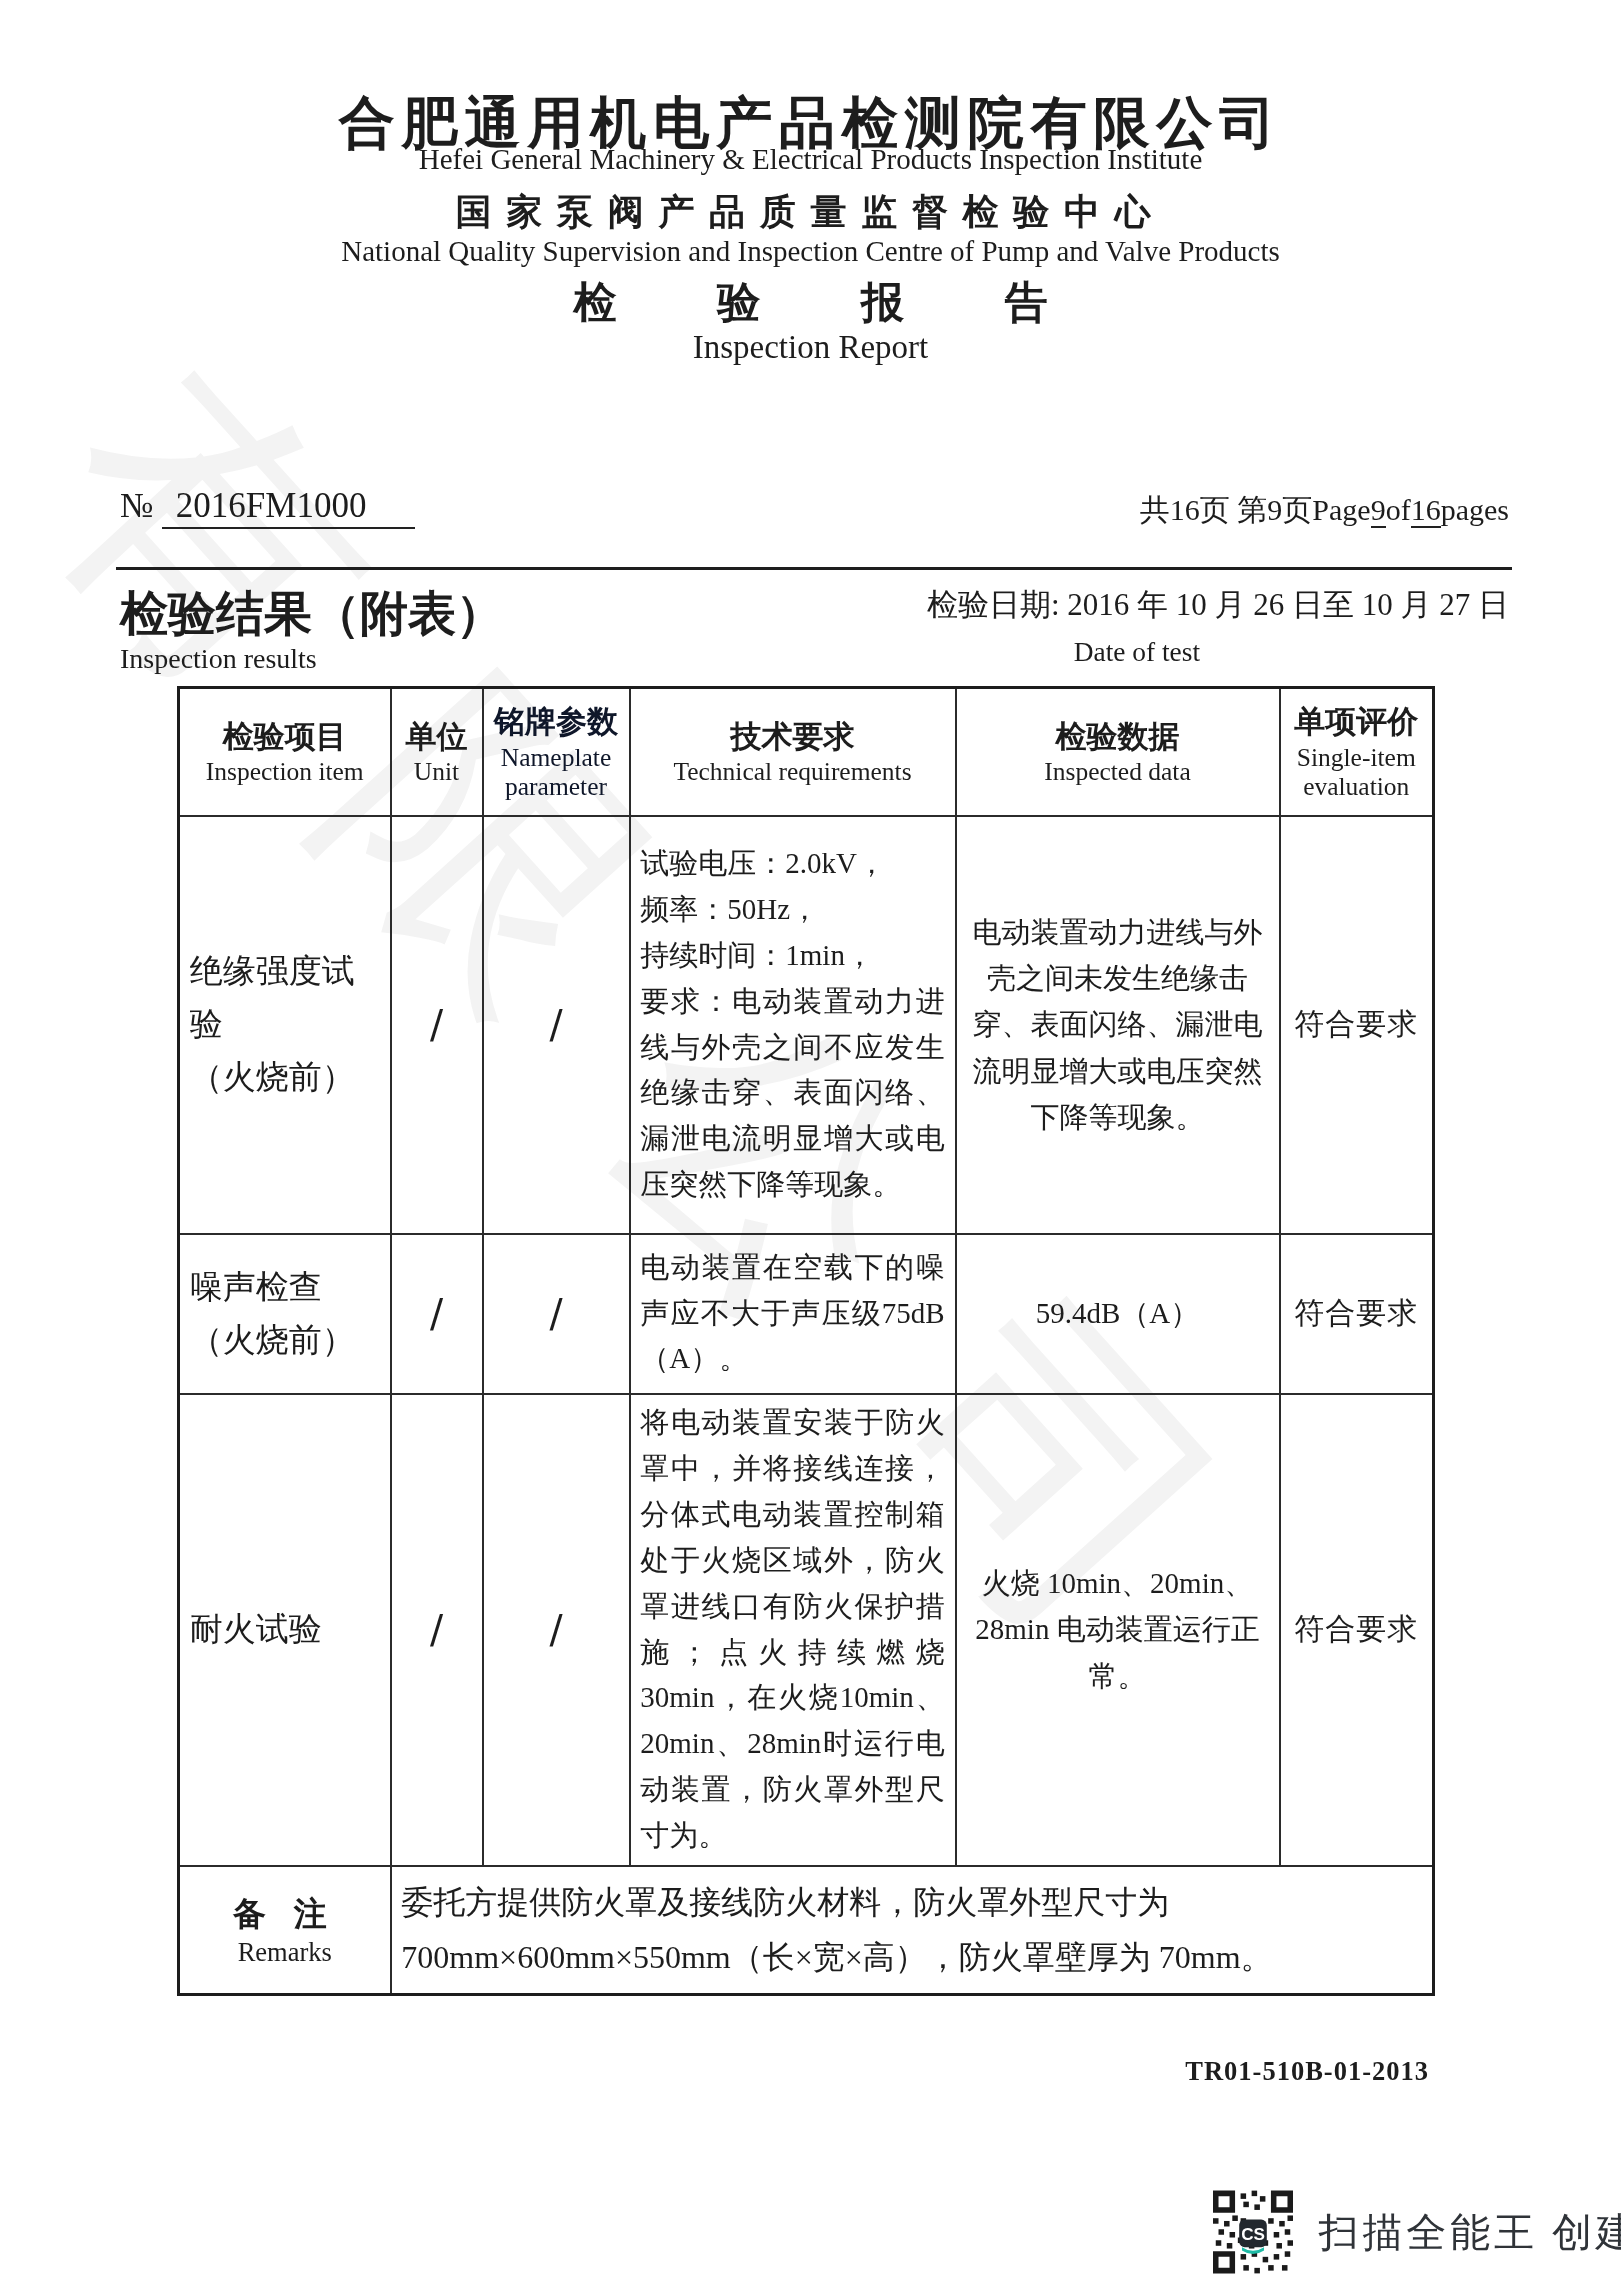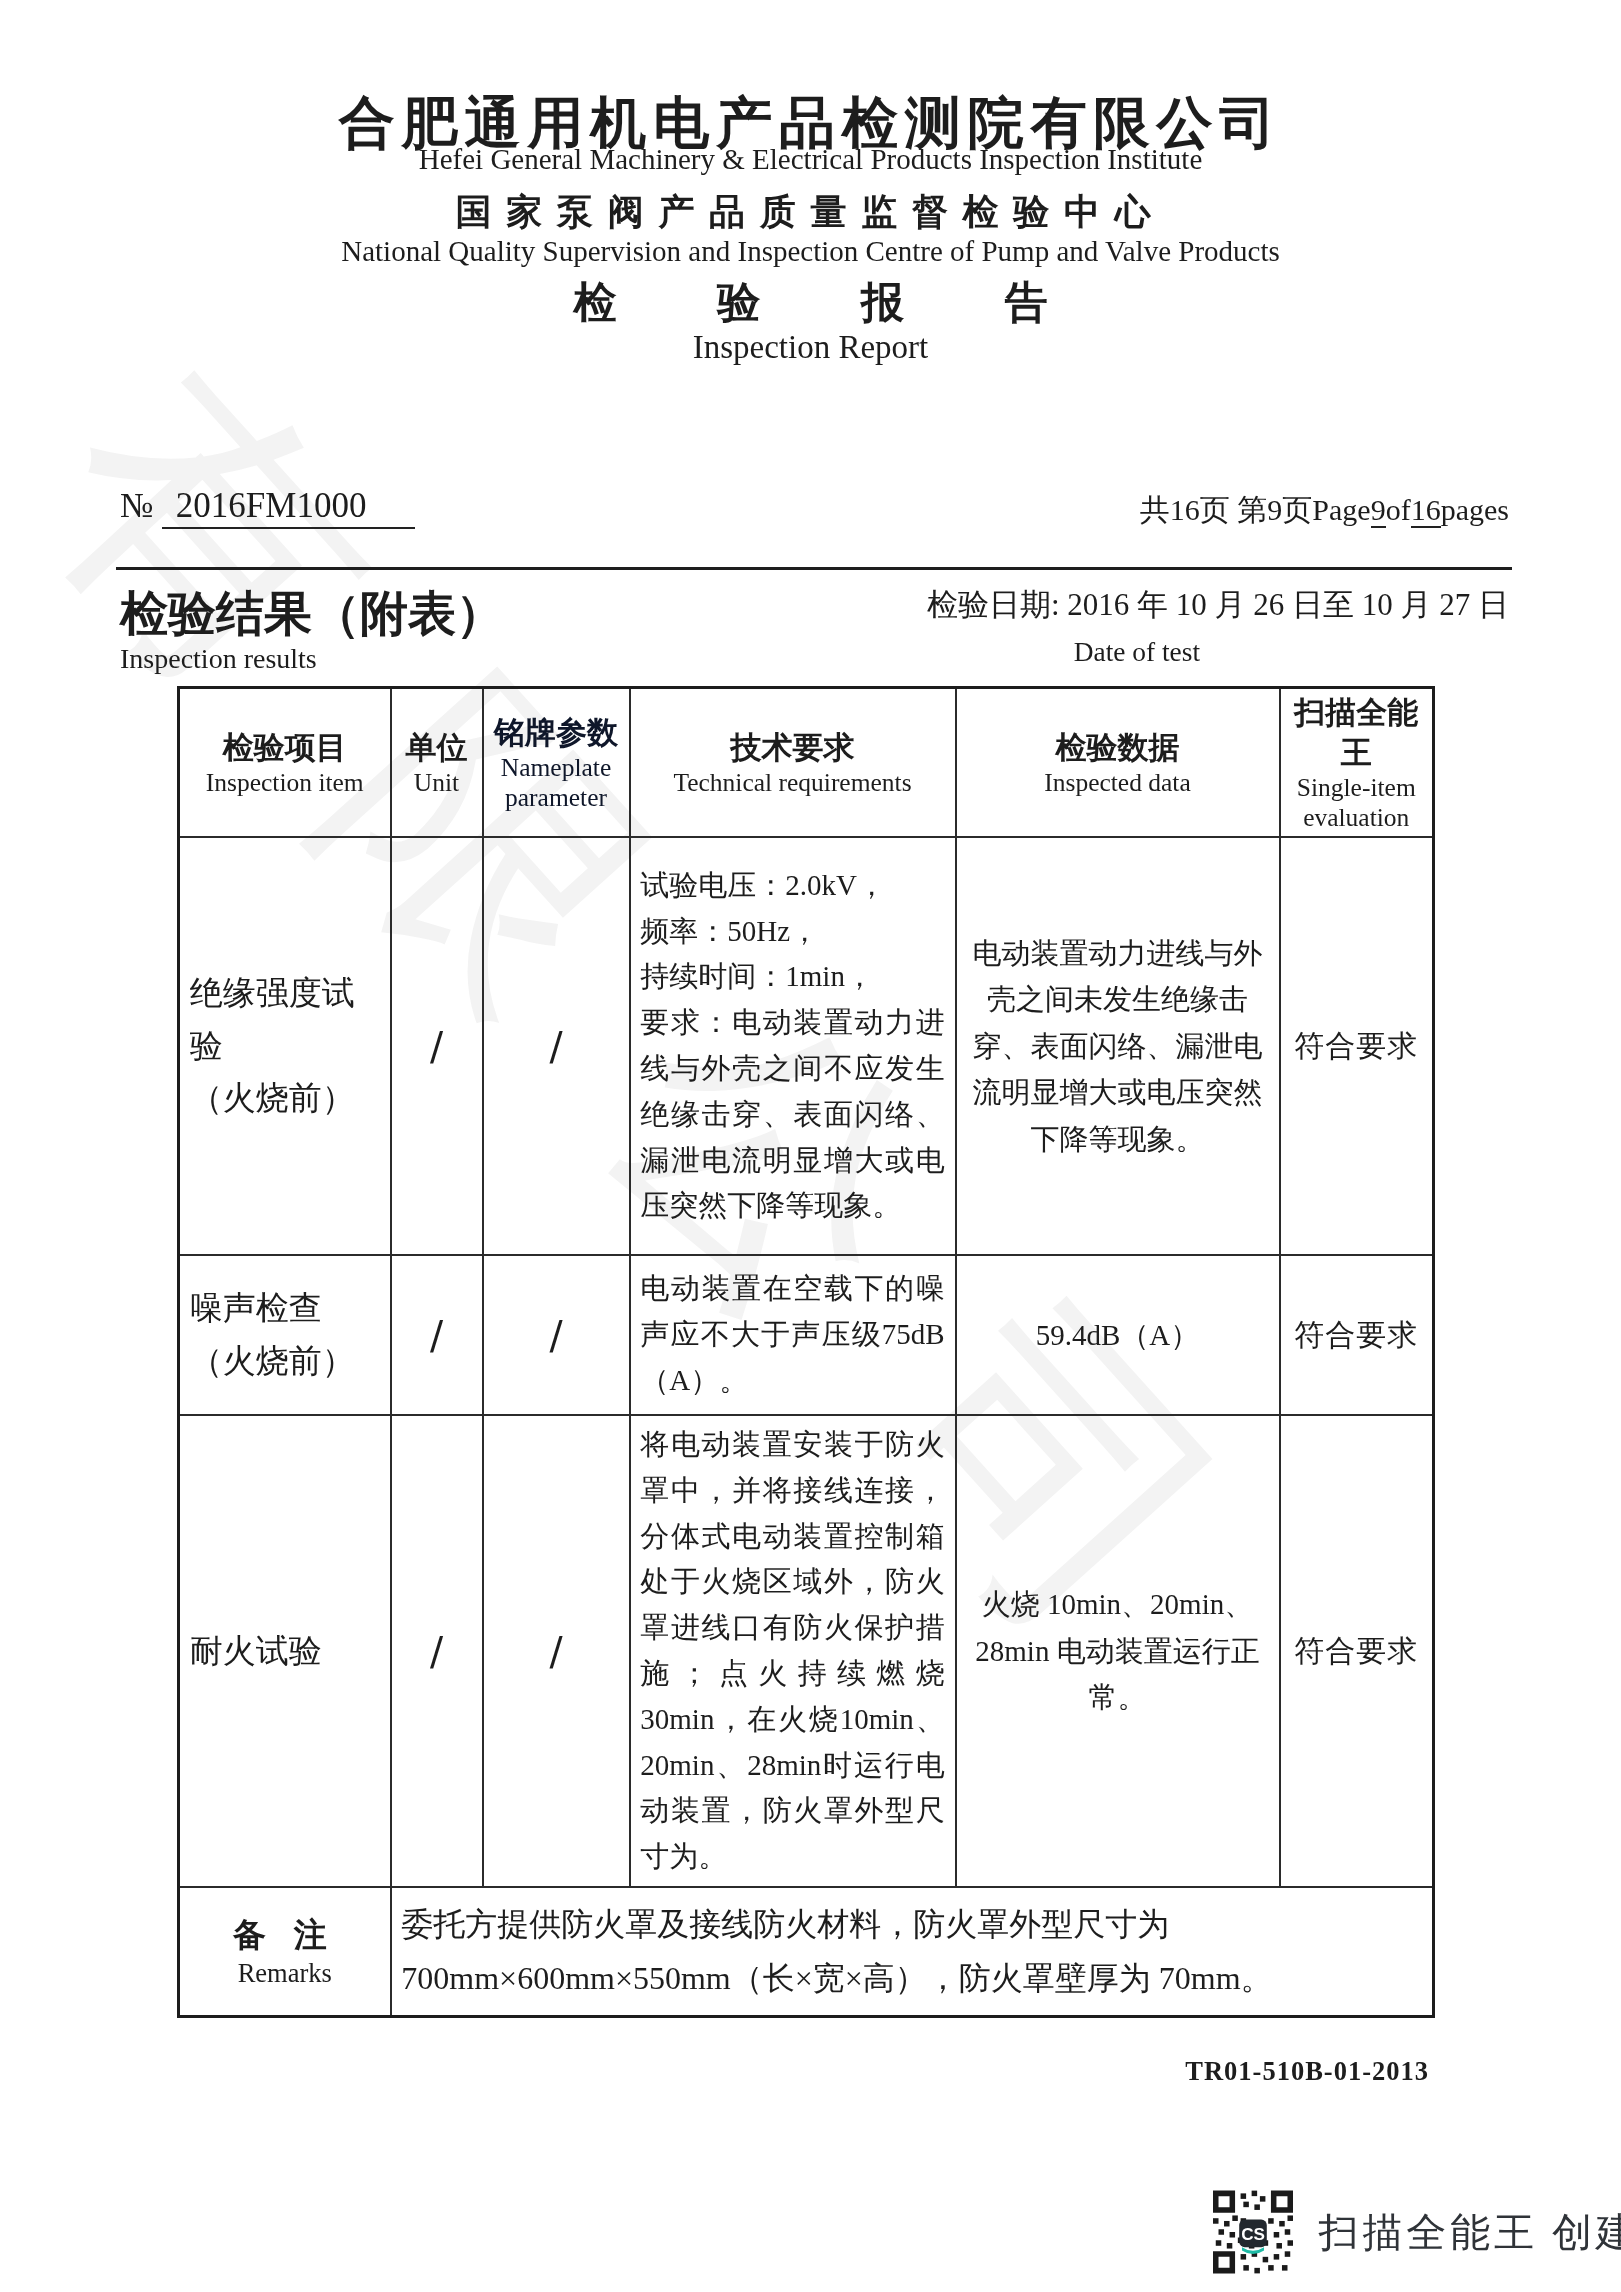--- a/index.html
+++ b/index.html
@@ -131,21 +131,21 @@
       </td>
       <td class="hcell">
         <span class="cn">技术要求</span>
         <span class="en">Technical requirements</span>
       </td>
       <td class="hcell">
         <span class="cn">检验数据</span>
         <span class="en">Inspected data</span>
       </td>
       <td class="hcell">
-        <span class="cn">扫描全能王</span>
+        <span class="cn">单项评价</span>
         <span class="en">Single-item evaluation</span>
       </td>
     </tr>
 
     <tr style="height:418px">
       <td class="item-cell">绝缘强度试验
 （火烧前）</td>
       <td class="slash-cell">/</td>
       <td class="slash-cell">/</td>
       <td class="req-cell">试验电压：2.0kV，

